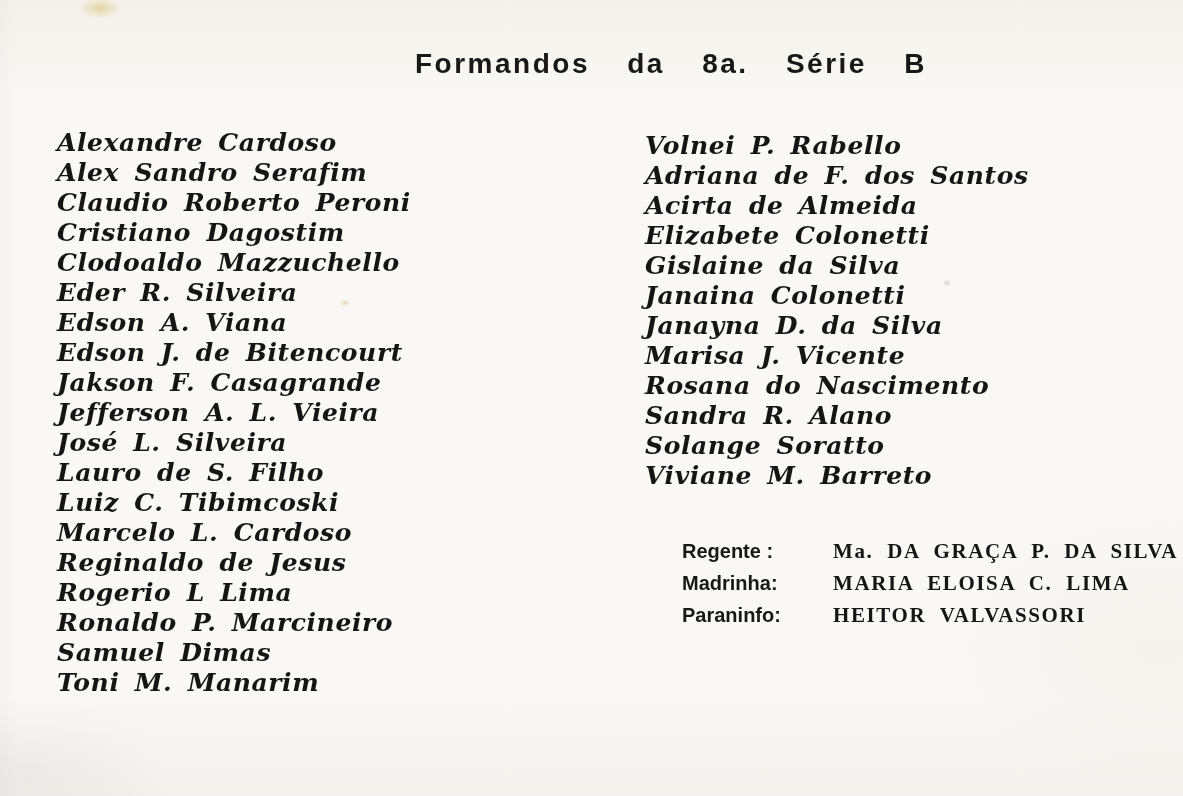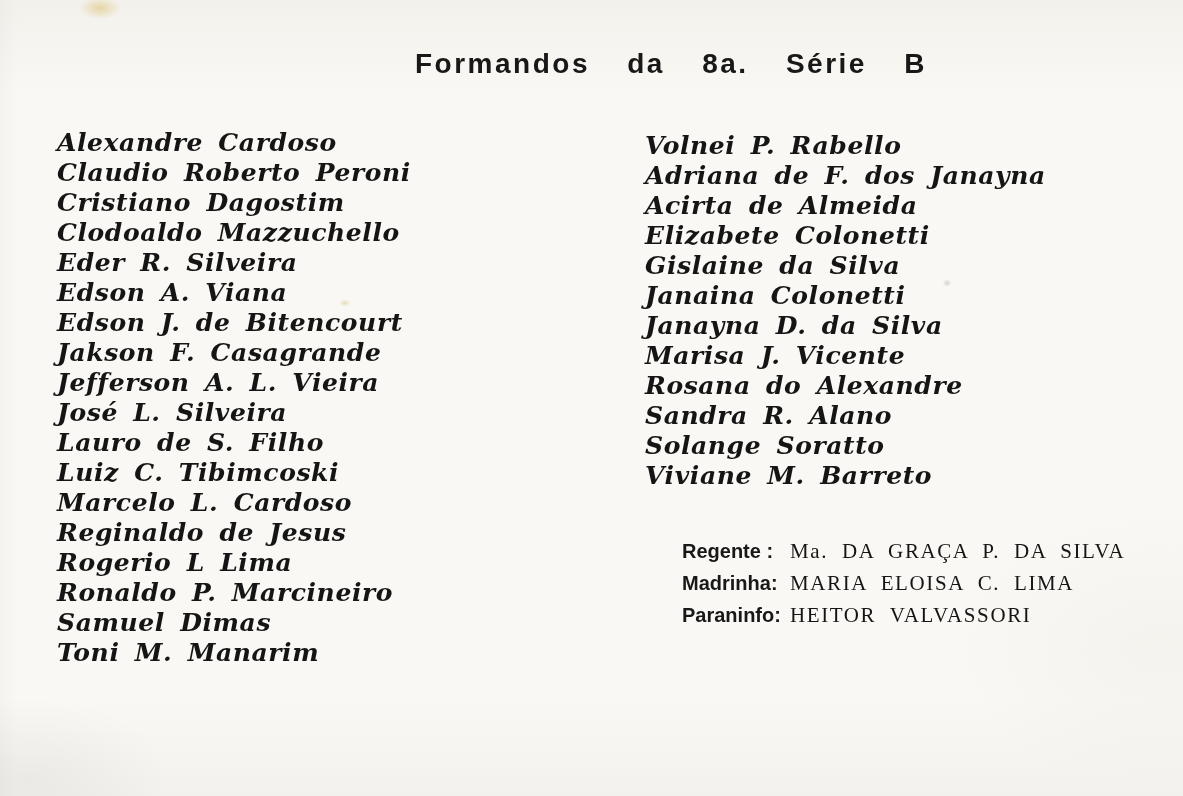--- a/index.html
+++ b/index.html
@@ -64,36 +64,38 @@
     font-family: "Liberation Sans", sans-serif;
     font-weight: 700;
     font-size: 20px;
     letter-spacing: 0px;
     color: #181818;
     vertical-align: baseline;
     margin-left: 41px;
   }
   .staff-name {
     font-family: "Liberation Serif", serif;
-    font-weight: 400;
+    font-weight: 700;
     font-size: 21px;
     letter-spacing: 1.6px;
     word-spacing: 7px;
     color: #151515;
+    margin-left: 43px;
   }
 </style>
 </head>
 <body>
 
 <div class="page">
 
   <h1 class="title">Formandos da 8a. Série B</h1>
 
   <div class="name-column col-left">
     <div>Alexandre Cardoso</div>
+    <div>Alex Sandro Serafim</div>
     <div>Claudio Roberto Peroni</div>
     <div>Cristiano Dagostim</div>
     <div>Clodoaldo Mazzuchello</div>
     <div>Eder R. Silveira</div>
     <div>Edson A. Viana</div>
     <div>Edson J. de Bitencourt</div>
     <div>Jakson F. Casagrande</div>
     <div>Jefferson A. L. Vieira</div>
     <div>José L. Silveira</div>
     <div>Lauro de S. Filho</div>
@@ -101,28 +103,28 @@
     <div>Marcelo L. Cardoso</div>
     <div>Reginaldo de Jesus</div>
     <div>Rogerio L Lima</div>
     <div>Ronaldo P. Marcineiro</div>
     <div>Samuel Dimas</div>
     <div>Toni M. Manarim</div>
   </div>
 
   <div class="name-column col-right">
     <div>Volnei P. Rabello</div>
-    <div>Adriana de F. dos Janayna</div>
+    <div>Adriana de F. dos Santos</div>
     <div>Acirta de Almeida</div>
     <div>Elizabete Colonetti</div>
     <div>Gislaine da Silva</div>
     <div>Janaina Colonetti</div>
     <div>Janayna D. da Silva</div>
     <div>Marisa J. Vicente</div>
-    <div>Rosana do Alexandre</div>
+    <div>Rosana do Nascimento</div>
     <div>Sandra R. Alano</div>
     <div>Solange Soratto</div>
     <div>Viviane M. Barreto</div>
   </div>
 
   <div class="staff-block">
     <div>
       <span class="staff-role">Regente :</span>
       <span class="staff-name">Ma. DA GRAÇA P. DA SILVA</span>
     </div>

